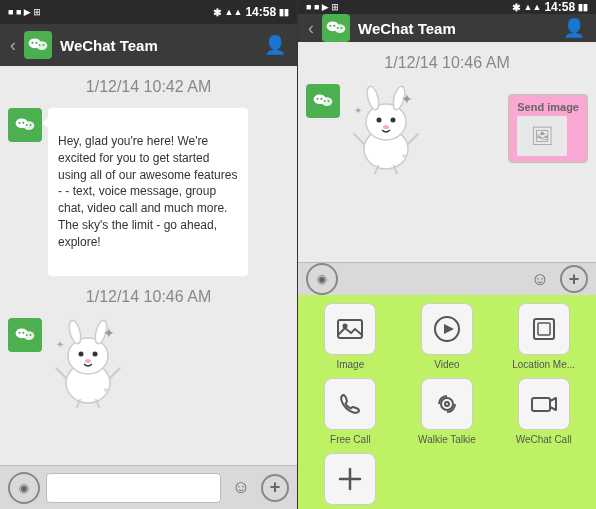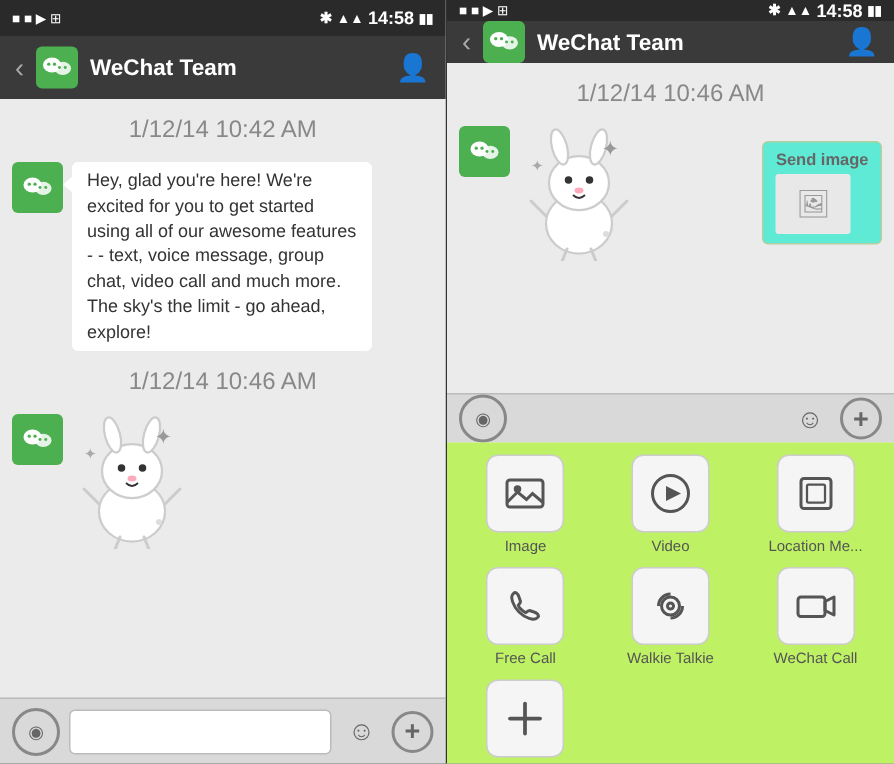--- a/index.html
+++ b/index.html
@@ -101,21 +101,21 @@
       background: #4caf50;
       border-radius: 4px;
       flex-shrink: 0;
       display: flex;
       align-items: center;
       justify-content: center;
     }
     .bubble {
       background: #fff;
       border-radius: 4px;
-      padding: 4px 10px;
+      padding: 25px 10px;
       font-size: 12px;
       color: #333;
       max-width: 200px;
       line-height: 1.4;
       position: relative;
     }
     .bubble::before {
       content: '';
       position: absolute;
       left: -6px;
@@ -414,21 +414,21 @@
             <line x1="18" y1="60" x2="8" y2="50" stroke="#ccc" stroke-width="2" stroke-linecap="round"></line>
             <line x1="62" y1="60" x2="72" y2="50" stroke="#ccc" stroke-width="2" stroke-linecap="round"></line>
             <line x1="32" y1="82" x2="28" y2="92" stroke="#ccc" stroke-width="2" stroke-linecap="round"></line>
             <line x1="48" y1="82" x2="52" y2="92" stroke="#ccc" stroke-width="2" stroke-linecap="round"></line>
             <circle cx="58" cy="72" r="2" fill="#ddd"></circle>
           </svg>
         </div>
       </div>
 
       <div style="display:flex;flex-direction:column;align-items:flex-end;gap:4px;margin-top:10px;">
-        <div style="background:#5eead4;border-radius:4px;padding:6px 8px;font-size:11px;color:#333;position:relative;min-width:60px;text-align:left;border:1px solid #b0d0a0;">
+        <div style="background:#f9a8d4;border-radius:4px;padding:6px 8px;font-size:11px;color:#333;position:relative;min-width:60px;text-align:left;border:1px solid #b0d0a0;">
           <div style="font-size:11px;font-weight:bold;color:#666;">Send image</div>
           <div style="width:50px;height:40px;background:#e8e8e8;margin-top:3px;border-radius:2px;display:flex;align-items:center;justify-content:center;">
             <span style="font-size:18px;color:#999;">🖼</span>
           </div>
         </div>
       </div>
     </div>
   </div>
 
   <div class="extras-bar">

